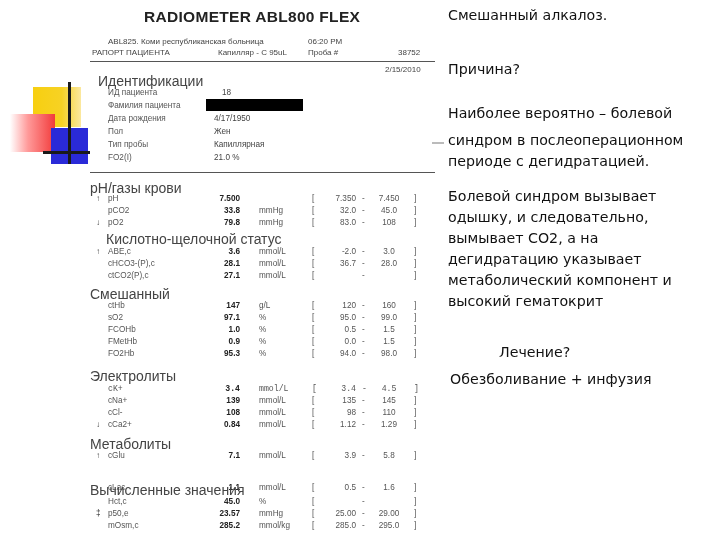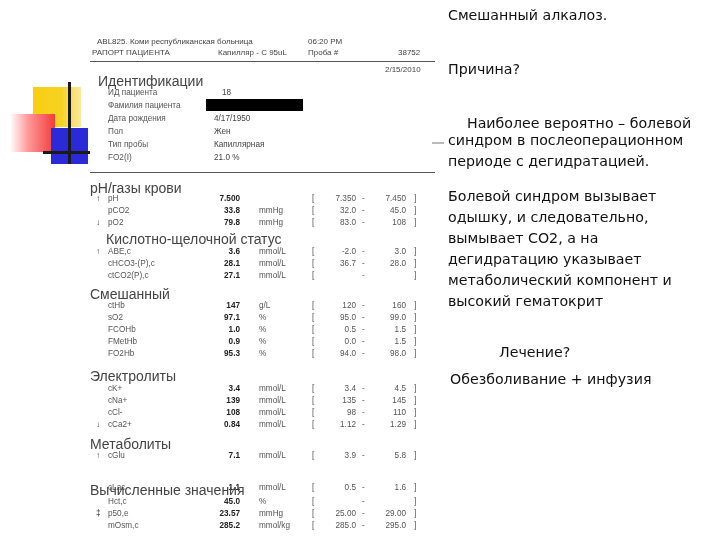--- a/index.html
+++ b/index.html
@@ -22,21 +22,21 @@
   .section { position: absolute; font-size: 14px; color: #444; }
   .row { position: absolute; left: 0; width: 360px; height: 11px; font-size: 8.2px; color: #555; }
   .row span { position: absolute; top: 0; white-space: nowrap; }
   .row .flag { left: 16px; color: #333; }
   .row .name { left: 28px; }
   .row .val { right: 200px; text-align: right; font-weight: bold; color: #222; }
   .row .unit { left: 179px; }
   .row .lb { left: 232px; }
   .row .lo { left: 242px; width: 34px; text-align: right; }
   .row .dash { left: 282px; }
-  .row .hi { left: 292px; width: 34px; text-align: right; }
+  .row .hi { left: 292px; width: 34px; text-align: center; }
   .row .rb { left: 334px; }
   .id-label { position: absolute; left: 28px; font-size: 8.2px; color: #555; }
   .id-value { position: absolute; left: 134px; font-size: 8.2px; color: #444; }
   .redact { position: absolute; left: 206px; top: 99px; width: 97px; height: 12px; background: #000; }
 
   
   .notes { position: absolute; left: 444px; top: 0; width: 276px; font-family: "DejaVu Sans", sans-serif; font-size: 14.2px; line-height: 19.5px; color: #111; }
   .notes .p { position: absolute; left: 4px; white-space: nowrap; }
   .smudge { position: absolute; left: 432px; top: 142px; width: 12px; height: 2px; background: #bbb; }
 </style>
@@ -45,22 +45,23 @@
 
 <div class="logo">
   <div class="yellow"></div>
   <div class="red"></div>
   <div class="blue"></div>
   <div class="vline"></div>
   <div class="hline"></div>
 </div>
 
 <div class="report">
-
-  <div class="hdr" style="left:17px;top:37px;">ABL825. Коми республиканская больница</div>
+  <div class="title">RADIOMETER ABL800 FLEX</div>
+
+  <div class="hdr" style="left:28px;top:37px;">ABL825. Коми республиканская больница</div>
   <div class="hdr" style="left:228px;top:37px;">06:20 PM</div>
   <div class="hdr" style="left:305px;top:37px;margin-top:28px;">2/15/2010</div>
   <div class="hdr" style="left:12px;top:48px;">РАПОРТ ПАЦИЕНТА</div>
   <div class="hdr" style="left:138px;top:48px;">Капилляр - С 95uL</div>
   <div class="hdr" style="left:228px;top:48px;">Проба #</div>
   <div class="hdr" style="left:318px;top:48px;">38752</div>
   <div class="rule" style="top:61px;"></div>
 
   <div class="section" style="left:18px;top:73px;">Идентификации</div>
   <div class="id-label" style="top:88px;">ИД пациента</div>
@@ -197,21 +198,21 @@
     <span class="val">95.3</span>
     <span class="unit">%</span>
     <span class="lb">[</span>
       <span class="lo">94.0</span>
       <span class="dash">-</span>
       <span class="hi">98.0</span>
       <span class="rb">]</span>
   </div>
 
   <div class="section" style="left:10px;top:368px;">Электролиты</div>
-  <div class="row" style="top:384px;">
+  <div class="row" style="top:384px;font-family:Liberation Mono, monospace;">
     <span class="flag"></span>
     <span class="name">cK+</span>
     <span class="val">3.4</span>
     <span class="unit">mmol/L</span>
     <span class="lb">[</span>
       <span class="lo">3.4</span>
       <span class="dash">-</span>
       <span class="hi">4.5</span>
       <span class="rb">]</span>
   </div>
@@ -308,21 +309,21 @@
       <span class="rb">]</span>
   </div>
 </div>
 
 <div class="redact"></div>
 <div class="smudge"></div>
 
 <div class="notes">
   <div class="p" style="top:6px;">Смешанный алкалоз.</div>
   <div class="p" style="top:60px;">Причина?</div>
-  <div class="p" style="top:114px;margin-left:19px;">Наиболее вероятно – болевой</div>
+  <div class="p" style="top:104px;">Наиболее вероятно – болевой</div>
   <div class="p" style="top:131px;">синдром в послеоперационном</div>
   <div class="p" style="top:152px;">периоде с дегидратацией.</div>
   <div class="p" style="top:187px;">Болевой синдром вызывает</div>
   <div class="p" style="top:208px;">одышку, и следовательно,</div>
   <div class="p" style="top:229px;">вымывает СО2, а на</div>
   <div class="p" style="top:250px;">дегидратацию указывает</div>
   <div class="p" style="top:271px;">метаболический компонент и</div>
   <div class="p" style="top:292px;">высокий гематокрит</div>
   <div class="p" style="top:343px;left:7px;margin-left:48px;">Лечение?</div>
   <div class="p" style="top:370px;left:6px;">Обезболивание + инфузия</div>

